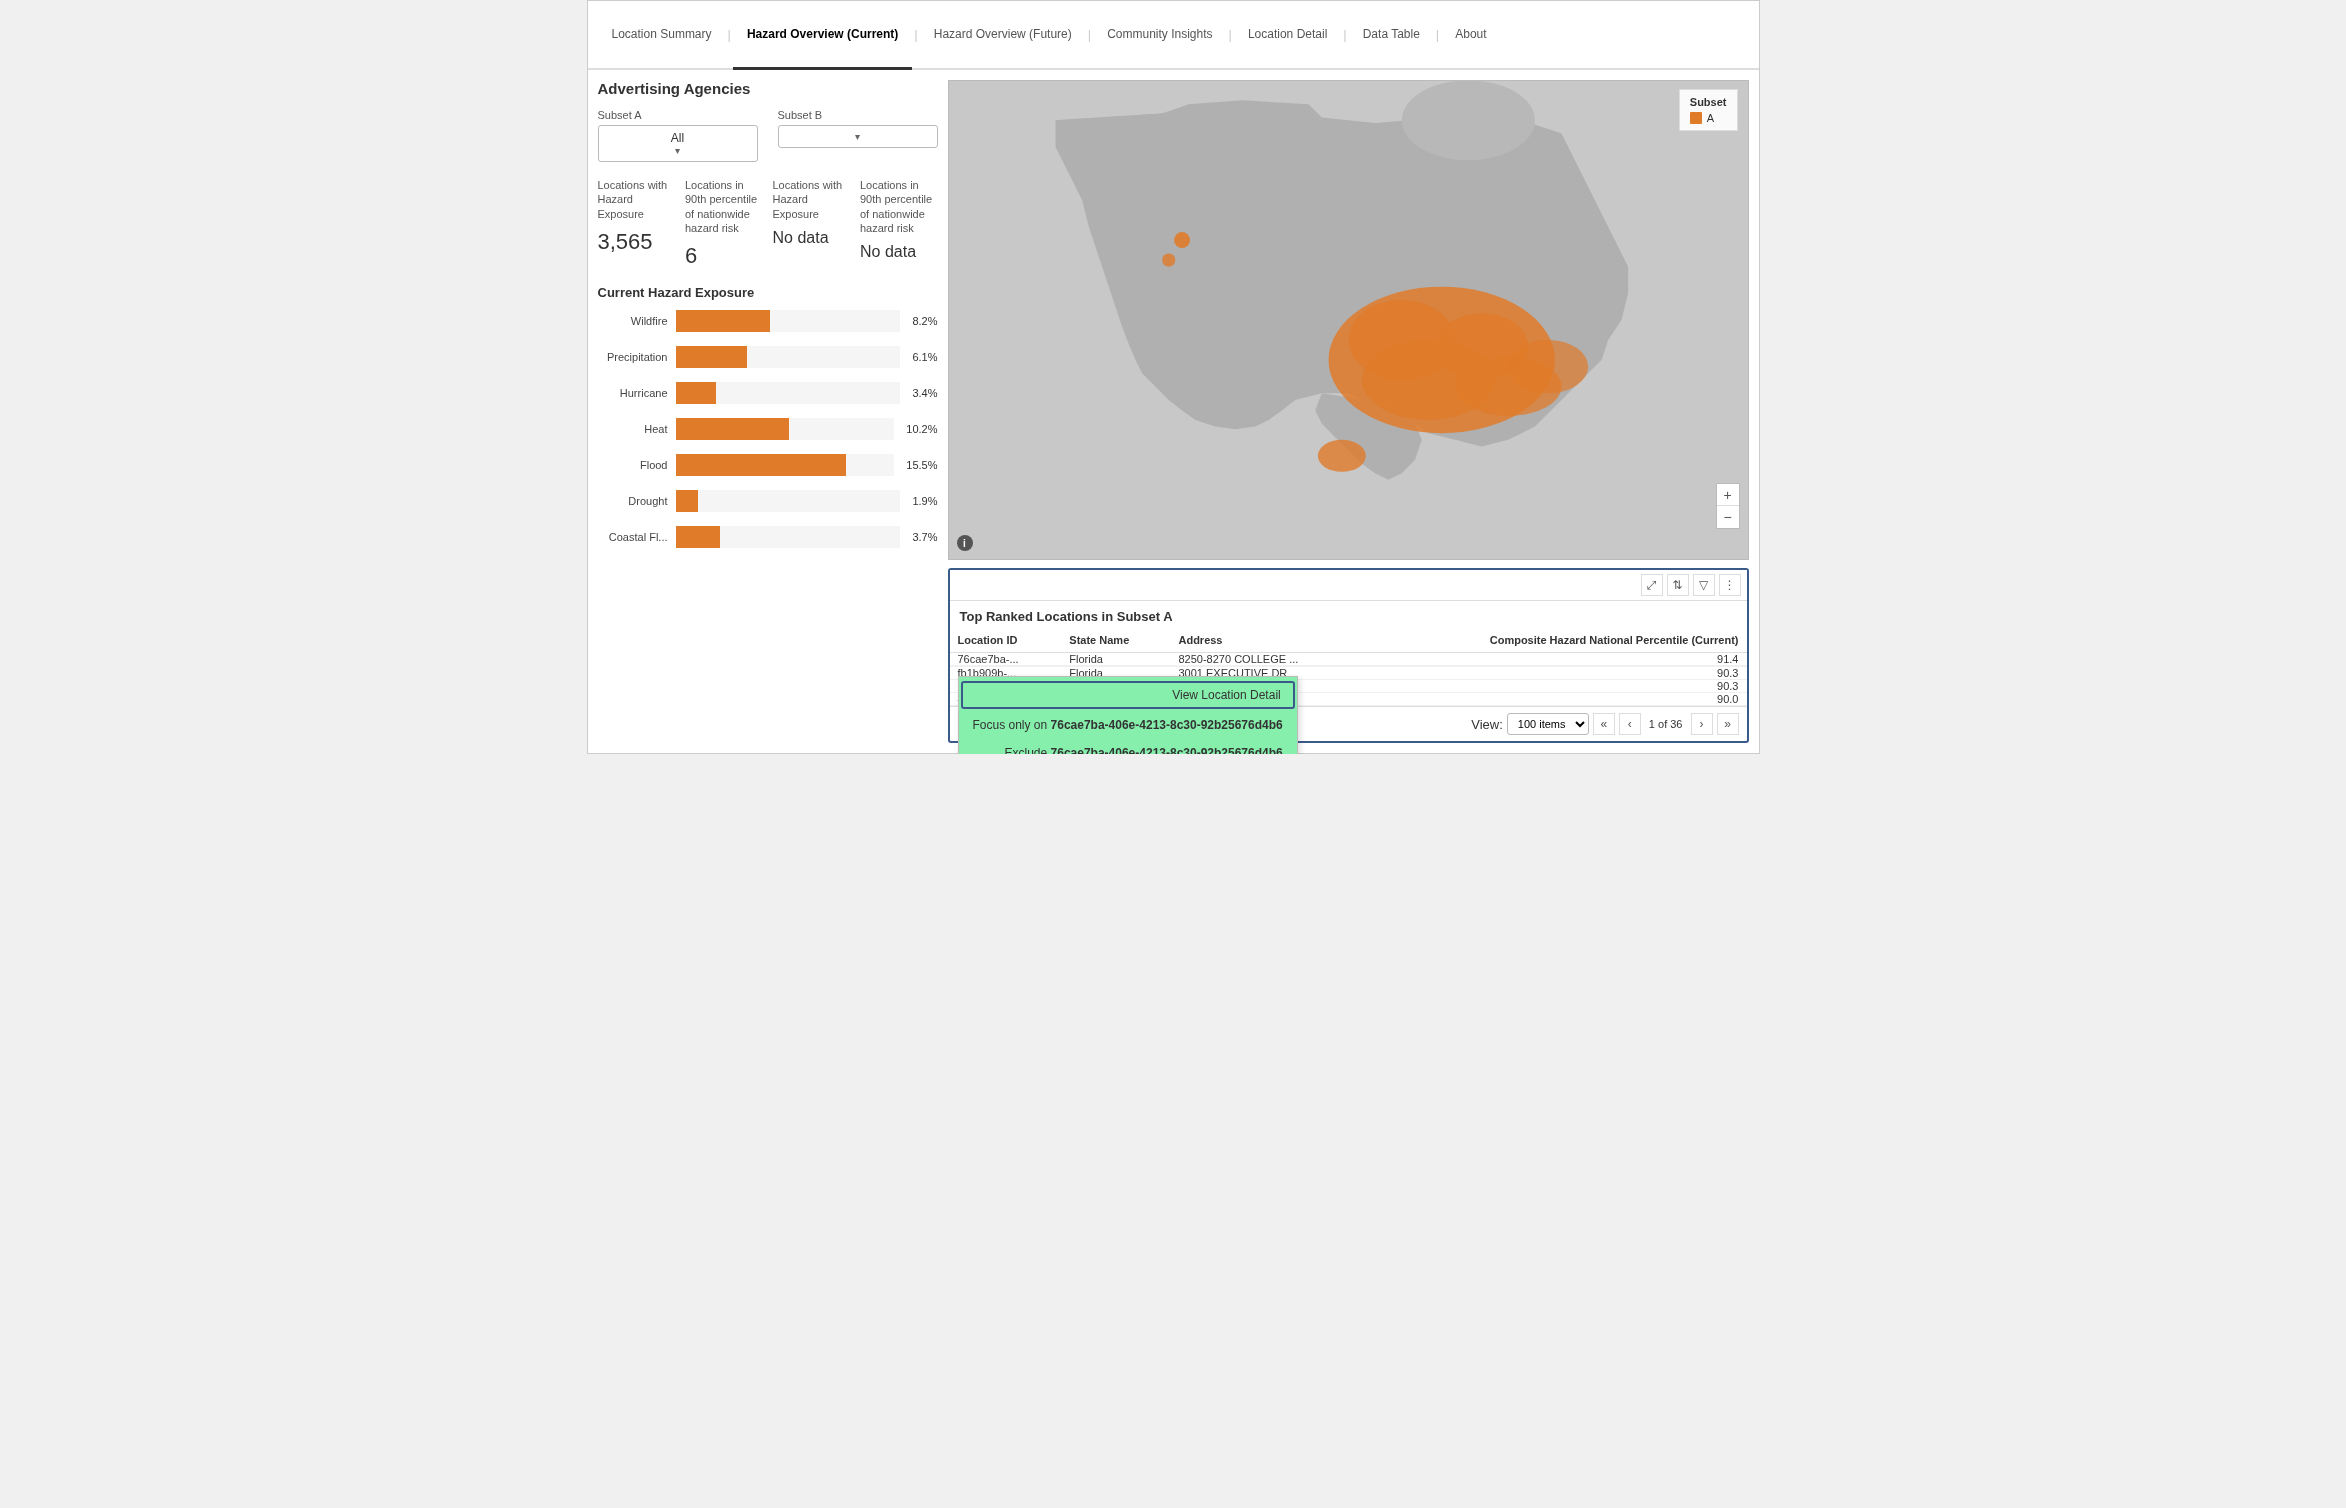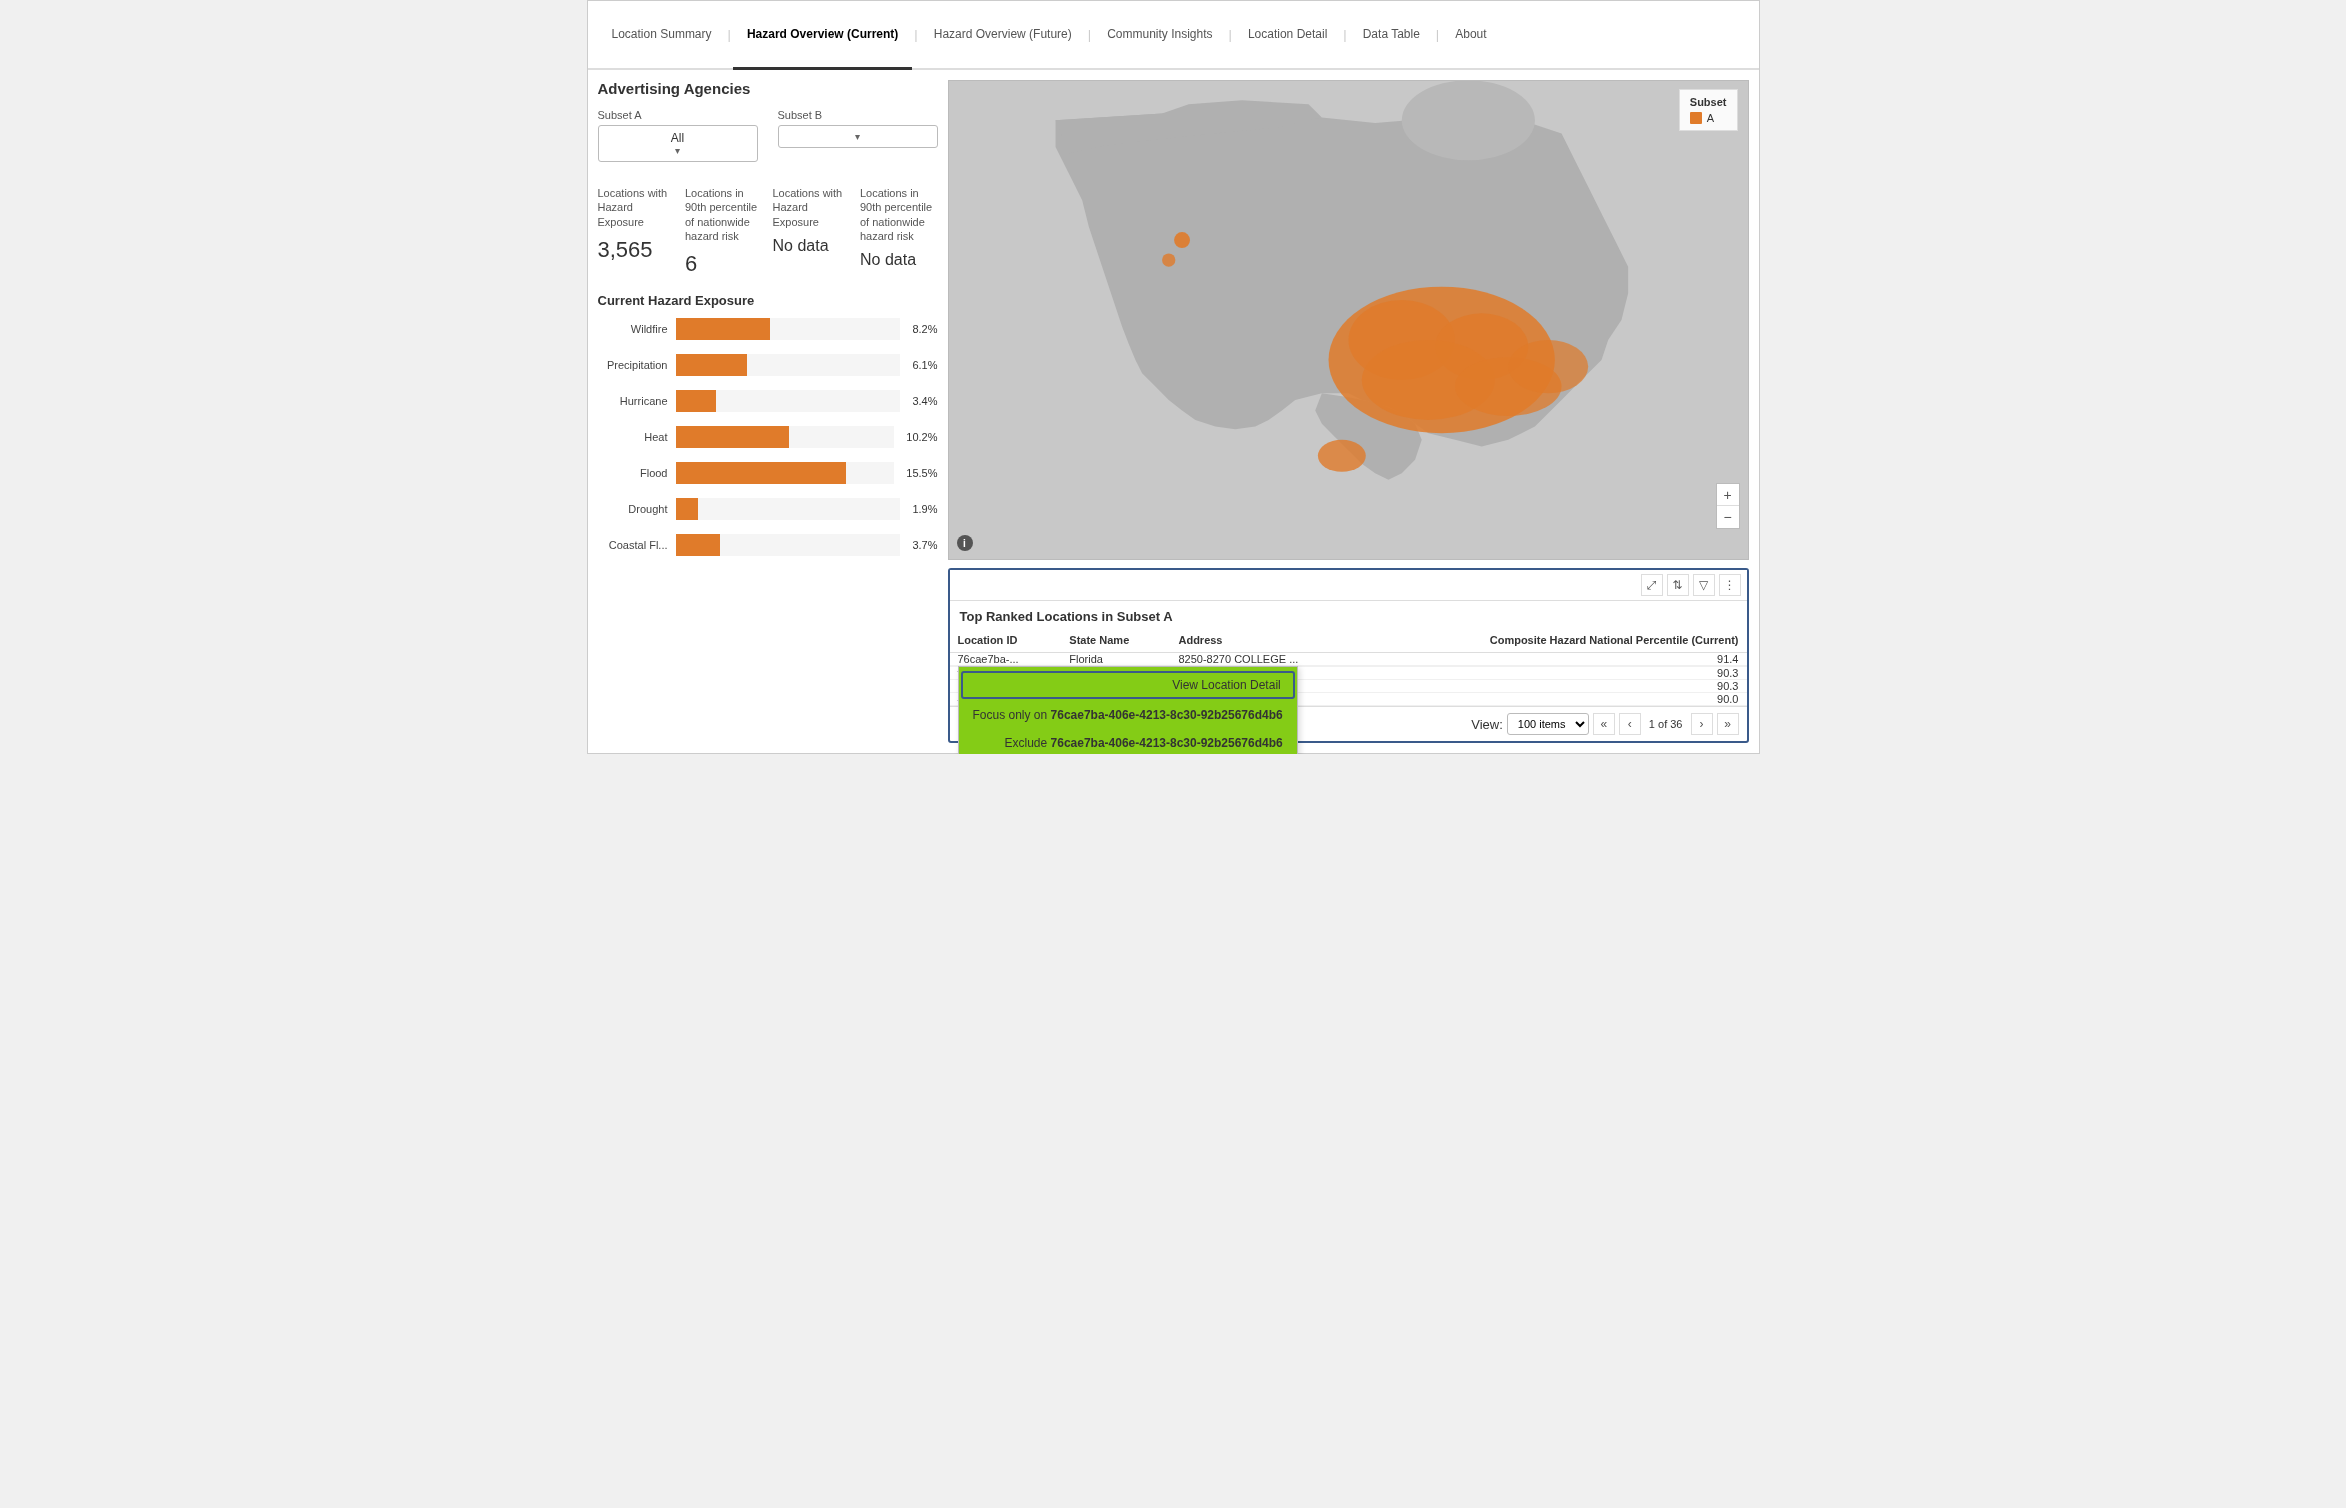--- a/index.html
+++ b/index.html
@@ -88,21 +88,21 @@
       display: flex;
       align-items: center;
       justify-content: space-between;
       flex-direction: column;
     }
     .subset-dropdown .chevron { color: #666; font-size: 10px; }
 
     .stats-row {
       display: flex;
       gap: 10px;
-      margin-top: 16px;
+      margin-top: 8px;
     }
     .stat-group {
       flex: 1;
       display: flex;
       flex-direction: column;
       gap: 4px;
     }
     .stat-desc {
       font-size: 11px;
       color: #555;
@@ -297,26 +297,27 @@
       border-bottom: 1px solid #f0f0f0;
       color: #333;
     }
     .data-table td:last-child { text-align: right; }
     .data-table tr.highlight-row { background: #fff; }
 
     
     .context-menu {
       position: absolute;
       left: 8px;
-      background: #84cc16;
+      background: #86efac;
       border: 1px solid #bbb;
       box-shadow: 2px 2px 6px rgba(0,0,0,0.15);
       z-index: 100;
       min-width: 300px;
       padding: 2px 0;
+      margin-top: 10px;
     }
     .context-menu-item {
       padding: 7px 14px;
       cursor: pointer;
       font-size: 12px;
       color: #333;
     }
     .context-menu-item.primary {
       border: 2px solid #3a5a8a;
       border-radius: 3px;

